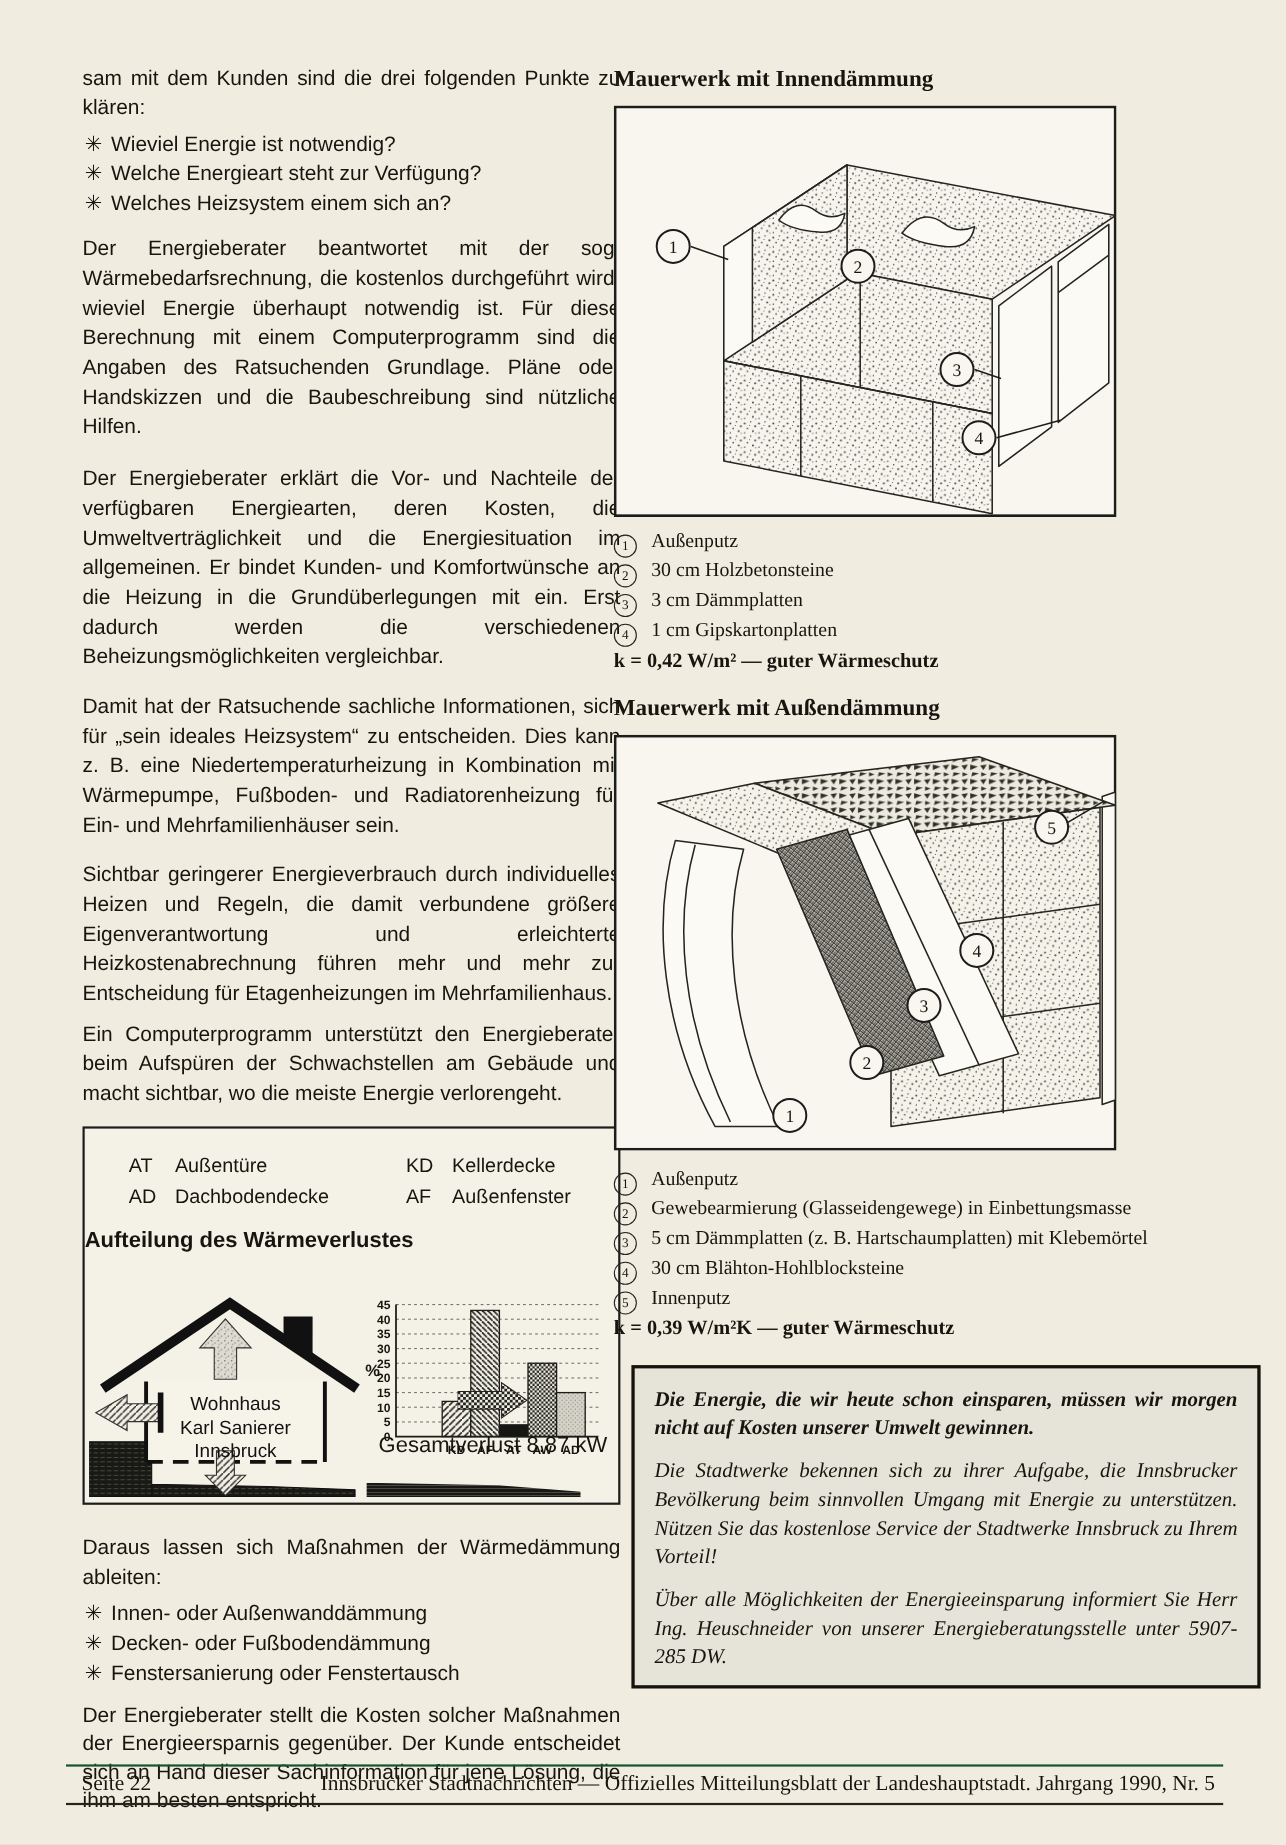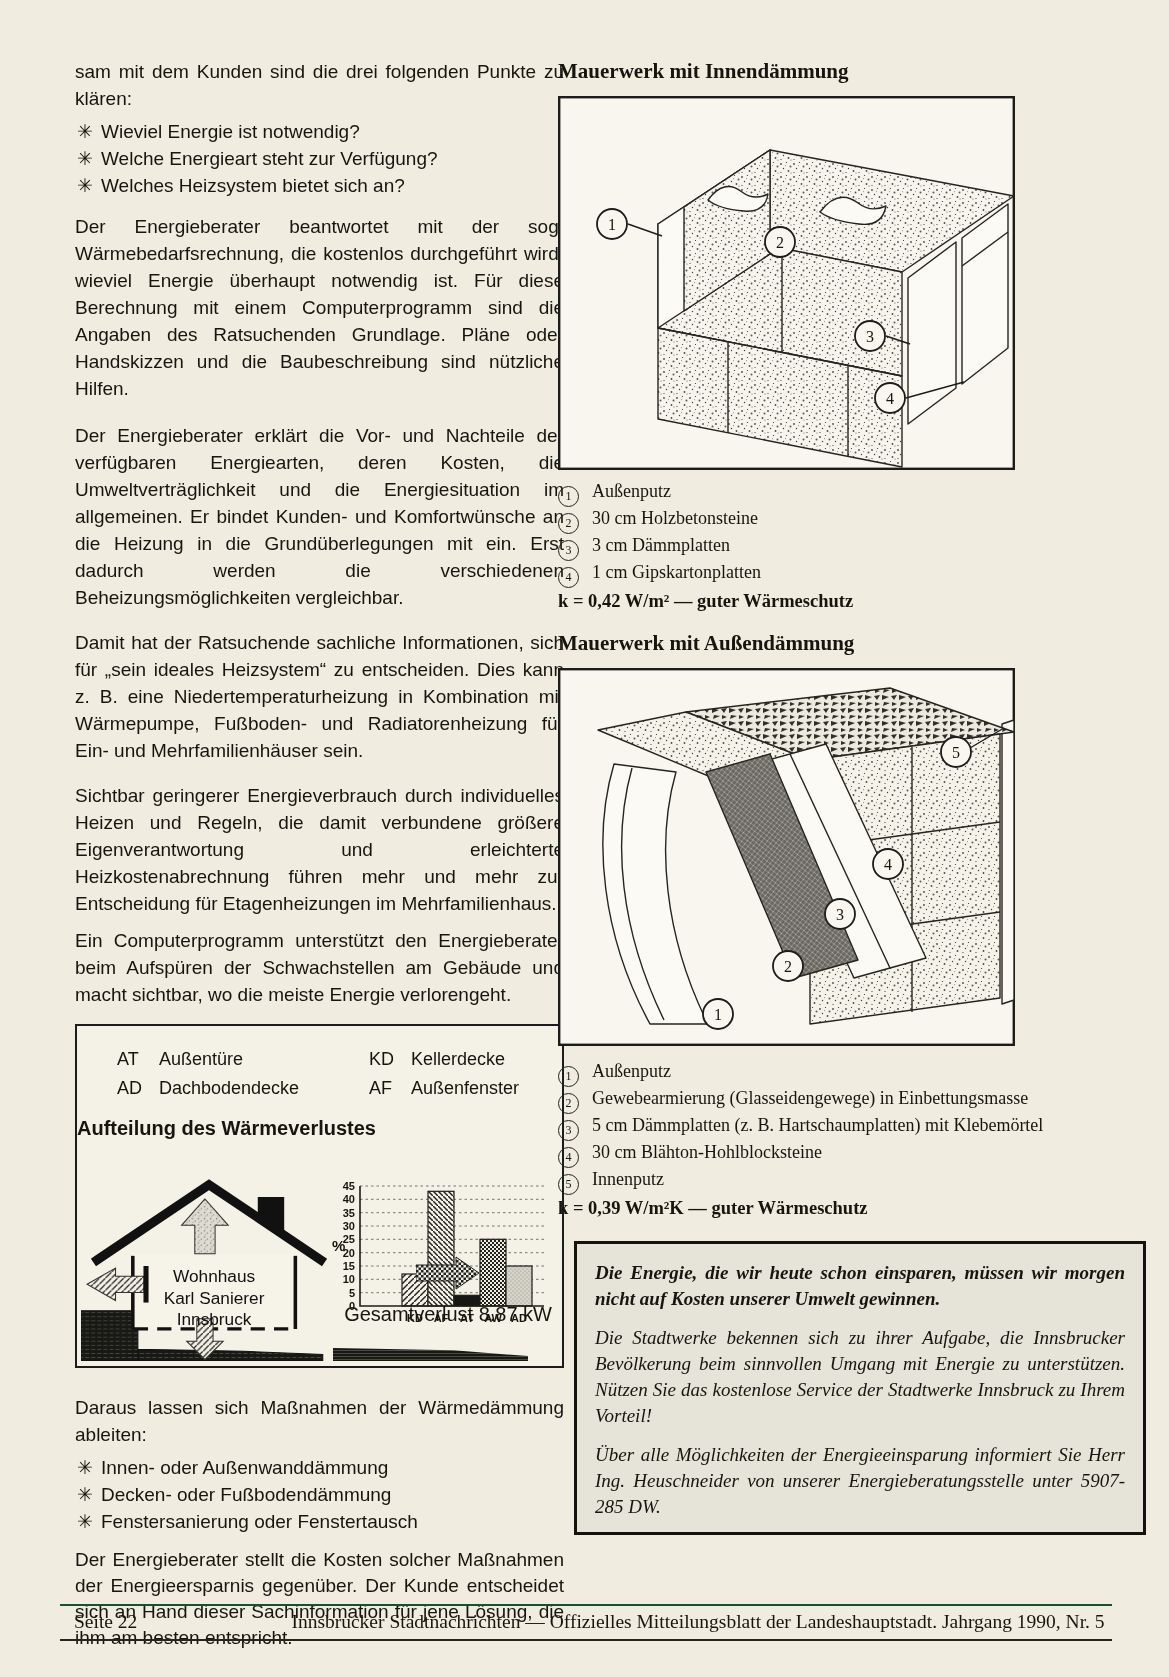--- a/index.html
+++ b/index.html
@@ -68,21 +68,21 @@
       <li>
         <span class="star">✳</span>
         <span class="itm">Wieviel Energie ist notwendig?</span>
         </li>
       <li>
         <span class="star">✳</span>
         <span class="itm">Welche Energieart steht zur Verfügung?</span>
         </li>
       <li>
         <span class="star">✳</span>
-        <span class="itm">Welches Heizsystem bietet sich an?</span>
+        <span class="itm">Welches Heizsystem einem sich an?</span>
         </li>
     </ul>
 
     <p class="body">Der Energieberater beantwortet mit der sog. Wärmebedarfsrechnung, die kostenlos durchgeführt wird, wieviel Energie überhaupt notwendig ist. Für diese Berechnung mit einem Computerprogramm sind die Angaben des Ratsuchenden Grundlage. Pläne oder Handskizzen und die Baubeschreibung sind nützliche Hilfen.</p>
     <p class="body" style="margin-bottom:18px">Der Energieberater erklärt die Vor- und Nachteile der verfügbaren Energiearten, deren Kosten, die Umweltverträglichkeit und die Energiesituation im allgemeinen. Er bindet Kunden- und Komfortwünsche an die Heizung in die Grundüberlegungen mit ein. Erst dadurch werden die verschiedenen Beheizungsmöglichkeiten vergleichbar.</p>
     <p class="body" style="margin-bottom:18px">Damit hat der Ratsuchende sachliche Informationen, sich für „sein ideales Heizsystem“ zu entscheiden. Dies kann z. B. eine Niedertemperaturheizung in Kombination mit Wärmepumpe, Fußboden- und Radiatorenheizung für Ein- und Mehrfamilienhäuser sein.</p>
     <p class="body" style="margin-bottom:10px">Sichtbar geringerer Energieverbrauch durch individuelles Heizen und Regeln, die damit verbundene größere Eigenverantwortung und erleichterte Heizkostenabrechnung führen mehr und mehr zur Entscheidung für Etagenheizungen im Mehrfamilienhaus.</p>
 
     <p class="body" style="margin-bottom:16px">Ein Computerprogramm unterstützt den Energieberater beim Aufspüren der Schwachstellen am Gebäude und macht sichtbar, wo die meiste Energie verlorengeht.</p>
 

